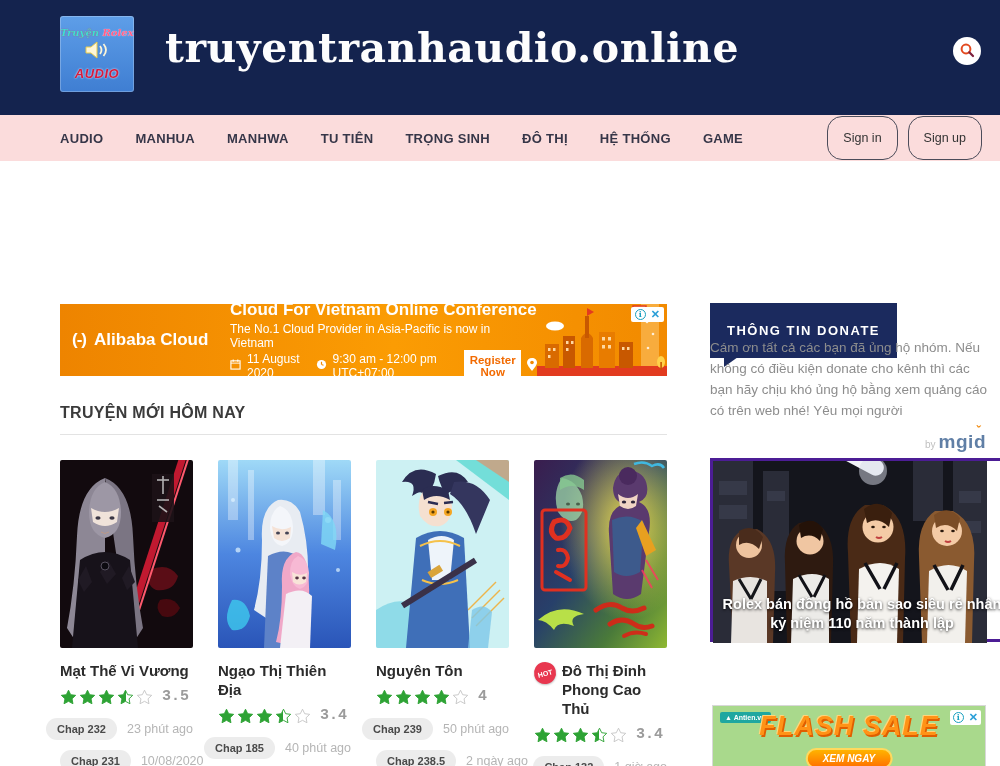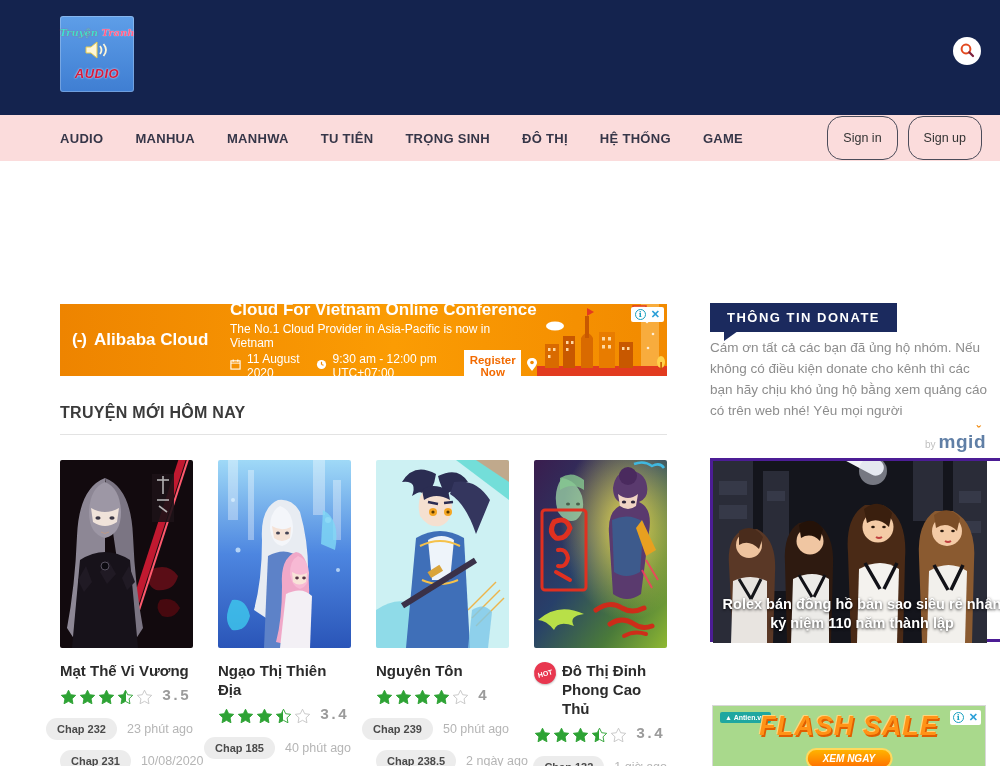--- a/index.html
+++ b/index.html
@@ -96,21 +96,21 @@
   .chap-row { display:flex; align-items:center; gap:10px; margin-top:10px; }
   .chap-row:first-child { margin-top:0;justify-content:flex-end; }
   .chap-pill {
     background:#ececec; border-radius:12px; padding:5px 11px;
     font-size:11px; font-weight:bold; color:#4a4a4a; white-space:nowrap; cursor:pointer;
   }
   .chap-time { font-size:12.5px; color:#b5b5b5; white-space:nowrap; }
   
   .donate-badge {
     position:absolute; left:710px; top:303px; background:#1b2a5e; color:#fff;
-    font-size:13px; font-weight:bold; letter-spacing:1.5px; padding:7px 17px;
+    font-size:13px; font-weight:bold; letter-spacing:1.5px; padding:20px 17px;
   }
   .donate-badge::after {
     content:""; position:absolute; left:14px; bottom:-9px; width:0; height:0;
     border-top:10px solid #1b2a5e; border-right:14px solid transparent;
   }
   .donate-text {
     position:absolute; left:710px; top:337px; width:282px;
     font-size:13.5px; color:#8d8d8d; line-height:21px;
   }
   .mgid-line { position:absolute; left:710px; top:431px; width:276px; text-align:right; }
@@ -155,30 +155,31 @@
   <defs>
     <linearGradient id="halfGrad" x1="0" y1="0" x2="1" y2="0">
       <stop offset="50%" stop-color="#2ea335"></stop>
       <stop offset="50%" stop-color="#ffffff"></stop>
     </linearGradient>
   </defs>
 </svg>
 
 <header class="site-header">
   <div class="logo-box">
-    <div class="logo-line1"><span class="w1">Truyện</span> <span class="w2">Tranh</span></div>
+    <div class="logo-line1"><span class="w1">Truyện</span> <span class="w2">Rolex</span></div>
     <div class="logo-speaker">
       <svg width="26" height="20" viewBox="0 0 26 20">
         <polygon points="2,7 7,7 13,2 13,18 7,13 2,13" fill="#fdf6d8" stroke="#e8c94a" stroke-width="1"></polygon>
         <path d="M16 6 q3 4 0 8" stroke="#fdf6d8" stroke-width="1.8" fill="none"></path>
         <path d="M19.5 4 q5 6 0 12" stroke="#fdf6d8" stroke-width="1.8" fill="none"></path>
       </svg>
     </div>
     <div class="logo-line2">AUDIO</div>
   </div>
+  <h1 class="site-title">truyentranhaudio.online</h1>
   <button class="search-button">
     <span>
       <svg width="16" height="16" viewBox="0 0 16 16">
         <circle cx="7" cy="7" r="4.4" fill="none" stroke="#e2491f" stroke-width="2"></circle>
         <line x1="10.3" y1="10.3" x2="14" y2="14" stroke="#7c1f3c" stroke-width="2.2" stroke-linecap="round"></line>
       </svg>
     </span>
   </button>
 </header>
 

